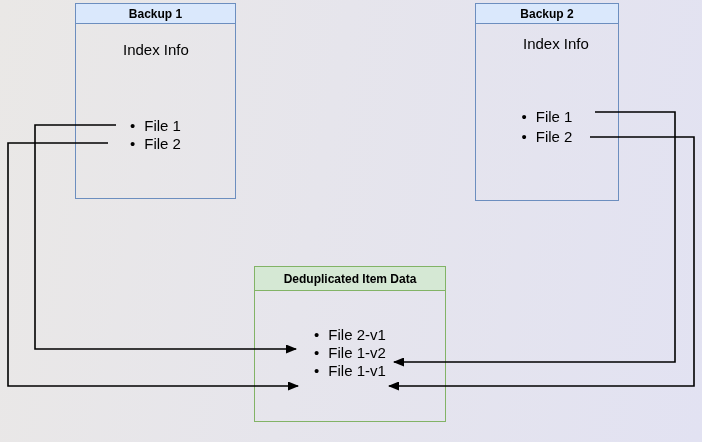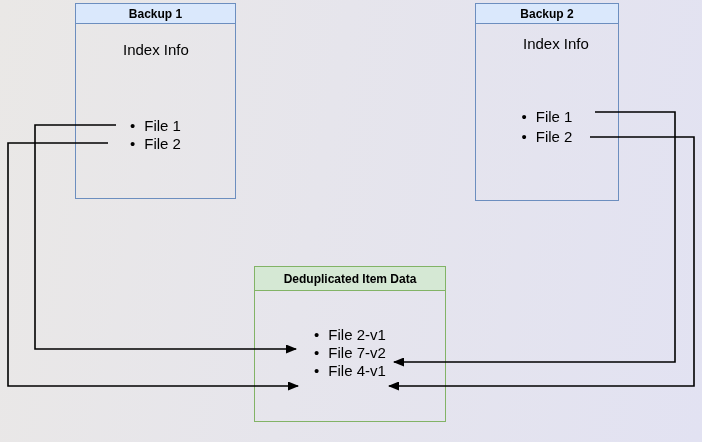--- a/index.html
+++ b/index.html
@@ -110,18 +110,18 @@
     <ul class="file-list lh19" style="top:103px;">
       <li>File 1</li>
       <li>File 2</li>
     </ul>
   </div>
 
   <div class="node green" style="left:254px; top:266px; width:192px; height:156px;">
     <div class="node-header">Deduplicated Item Data</div>
     <ul class="file-list" style="top:59px;">
       <li>File 2-v1</li>
-      <li>File 7-v2</li>
-      <li>File 4-v1</li>
+      <li>File 1-v2</li>
+      <li>File 1-v1</li>
     </ul>
   </div>
 
 </div>
 
 </body></html>

